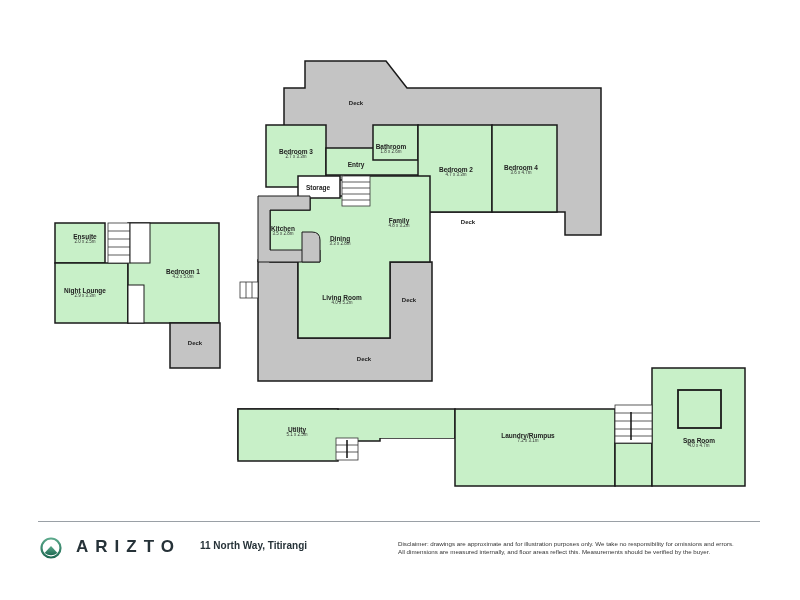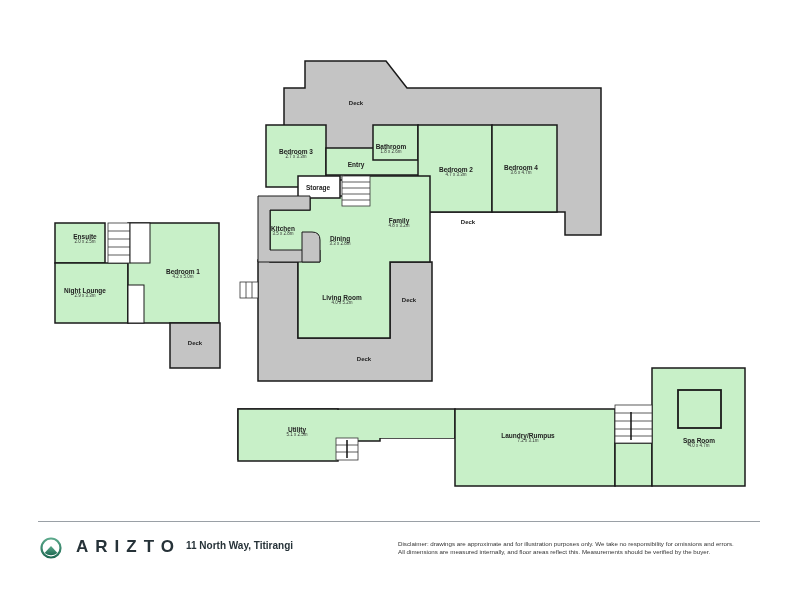--- a/index.html
+++ b/index.html
@@ -5,21 +5,21 @@
   html,body{margin:0;padding:0;background:#ffffff;}
   body{width:800px;height:600px;position:relative;overflow:hidden;font-family:"Liberation Sans",sans-serif;}
   #plan{position:absolute;left:0;top:0;width:800px;height:600px;}
   .lbl{position:absolute;transform:translate(-50%,-50%);text-align:center;white-space:nowrap;color:#222;line-height:1.1;}
   .lbl .n{font-size:6.5px;font-weight:bold;display:block;}
   .lbl .d{font-size:4.5px;display:block;color:#333;}
   .deck{position:absolute;transform:translate(-50%,-50%);font-size:6px;font-weight:bold;color:#222;white-space:nowrap;}
   .footer-rule{position:absolute;left:38px;top:521px;width:722px;height:1px;background:#9aa0a6;}
   .logo{position:absolute;left:40px;top:537px;display:flex;align-items:flex-start;gap:14px;}
   .logo-text{font-size:17px;letter-spacing:7px;color:#263238;font-weight:bold;}
-  .address{position:absolute;left:186px;top:540px;font-size:10px;font-weight:bold;color:#263238;}
+  .address{position:absolute;left:200px;top:540px;font-size:10px;font-weight:bold;color:#263238;}
   .disclaimer{position:absolute;left:398px;top:540px;width:365px;font-size:6.2px;color:#333;line-height:1.35;}
 </style>
 </head>
 <body>
 
 <svg id="plan" viewBox="0 0 800 600" xmlns="http://www.w3.org/2000/svg">
 
   <polygon points="305,61 386,61 407,88 601,88 601,235 565,235 565,212 430,212 430,180 284,180 284,88 305,88" fill="#c4c4c4" stroke="#1a1a1a" stroke-width="1.5"></polygon>
 
   <polygon points="258,196 298,196 298,260 258,260" fill="#c4c4c4" stroke="none"></polygon>

